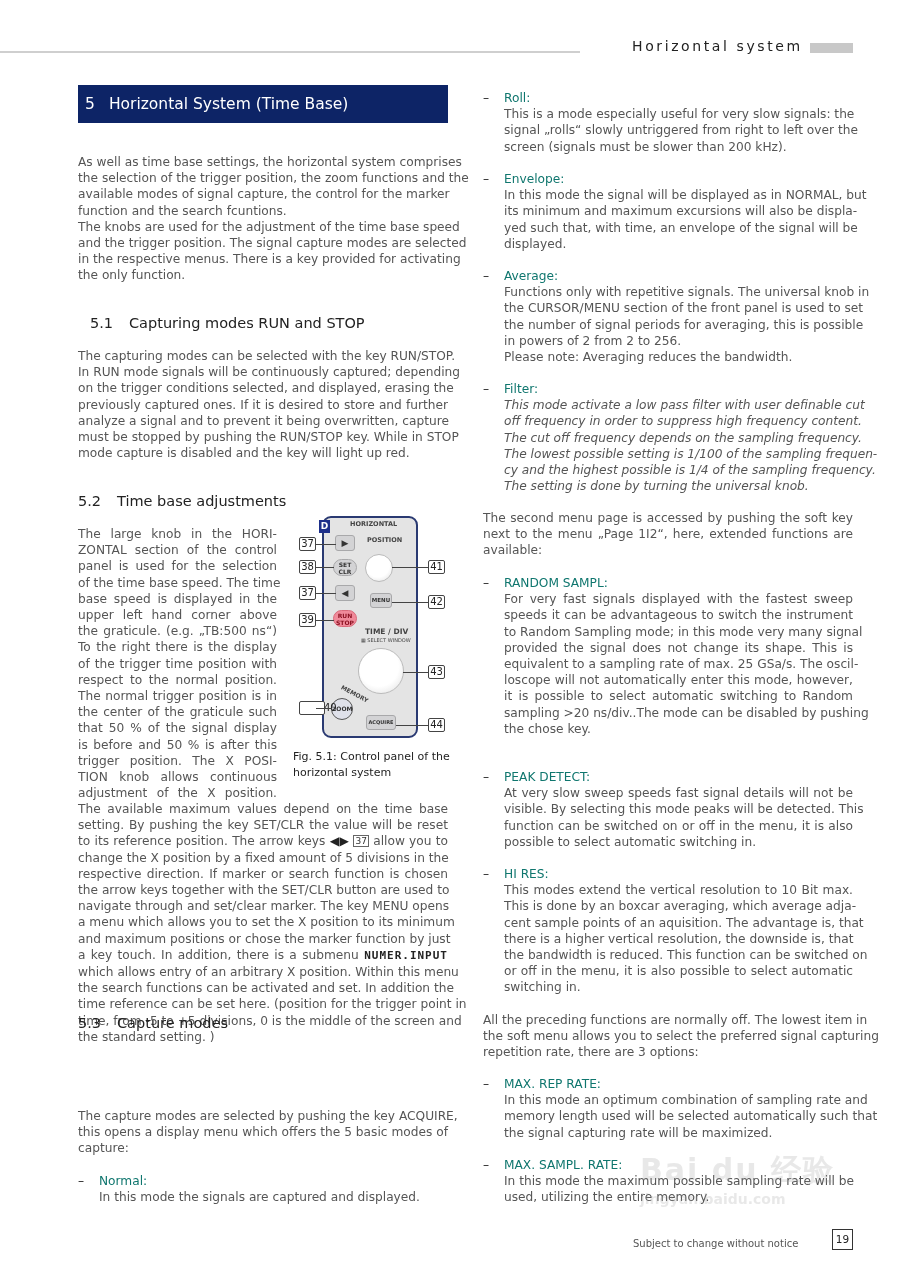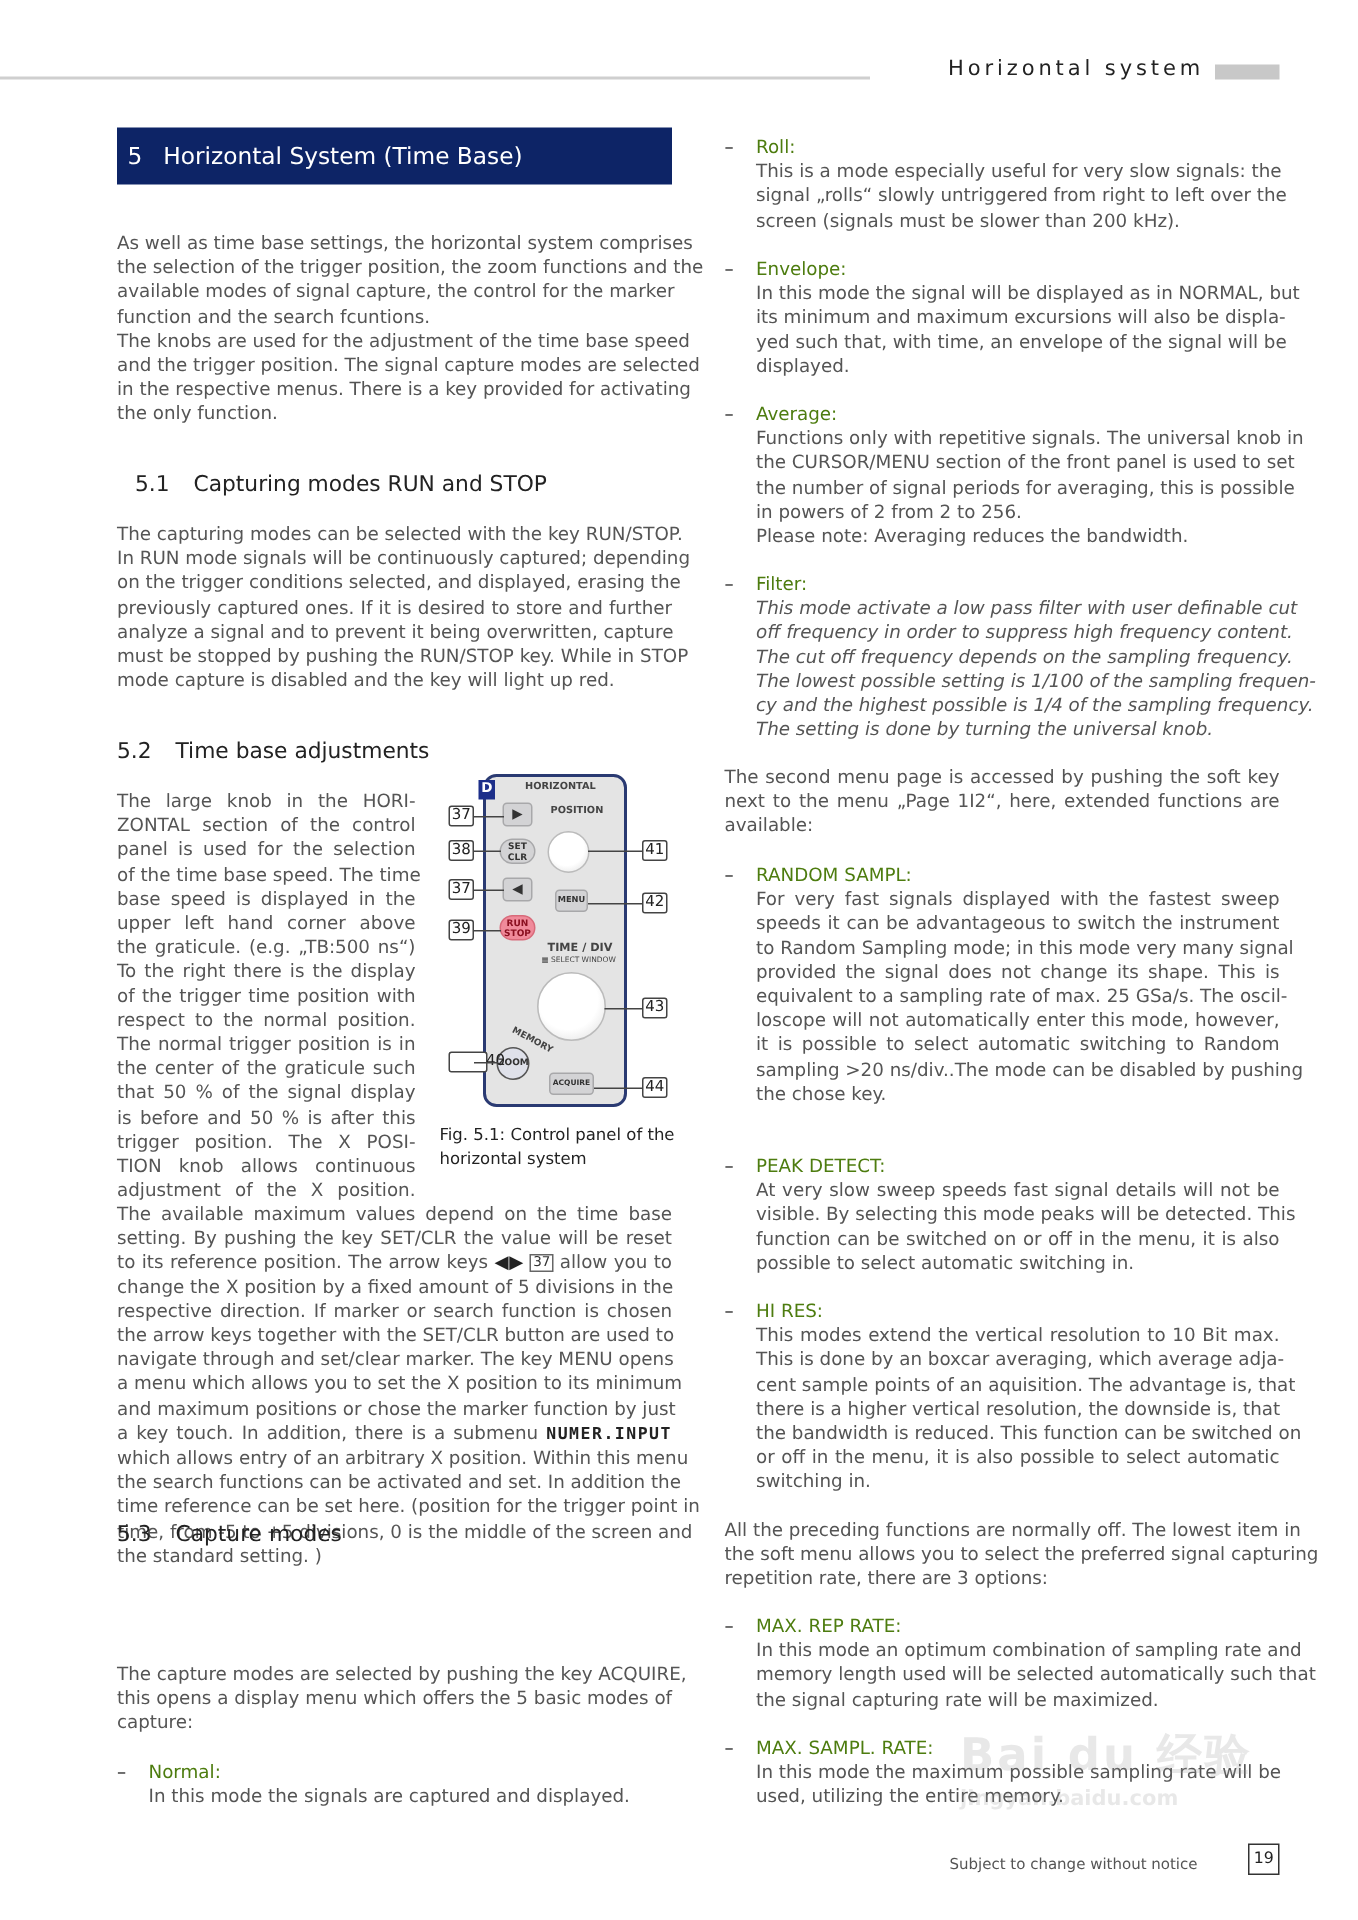--- a/index.html
+++ b/index.html
@@ -15,21 +15,21 @@
 
   .p { position: absolute; font-size: 12.2px; line-height: 16.2px; text-align: justify; color: #555; }
   .p .line { display: block; text-align: justify; text-align-last: justify; white-space: nowrap; }
   .p .line.last { text-align-last: left; }
 
   .h2 { position: absolute; left: 78px; font-size: 14.5px; color: #222; white-space: nowrap; }
   .h2 .num { display: inline-block; width: 39px; }
 
   .item { position: absolute; font-size: 12.2px; line-height: 16.2px; color: #555; }
   .item .dash { position: absolute; left: 0; top: 0; color: #222; }
-  .item .title { position: absolute; left: 21px; top: 0; color: #4d7c0f; white-space: nowrap; }
+  .item .title { position: absolute; left: 21px; top: 0; color: #0f766e; white-space: nowrap; }
   .item .body { position: absolute; left: 21px; top: 16.2px; }
 
   .mono { font-family: "DejaVu Sans Mono", monospace; font-weight: bold; color: #222; letter-spacing: 1px; font-size: 11px; }
   .ref-box { display: inline-block; border: 1px solid #666; font-size: 9px; line-height: 10px; padding: 0 1px; color: #333; vertical-align: 1px; }
 
   
   .panel-wrap { position: absolute; left: 295px; top: 514px; width: 160px; height: 230px; }
   .panel { position: absolute; left: 27px; top: 2px; width: 96px; height: 222px; border: 2.5px solid #2a3a72; border-radius: 9px; background: #e4e4e4; }
   .panel-d { position: absolute; left: 24px; top: 6px; width: 11px; height: 13px; background: #1d2f8a; color: #fff; font-size: 9px; font-weight: bold; text-align: center; line-height: 13px; }
   .ptxt { position: absolute; font-size: 6.5px; font-weight: bold; color: #444; white-space: nowrap; }

